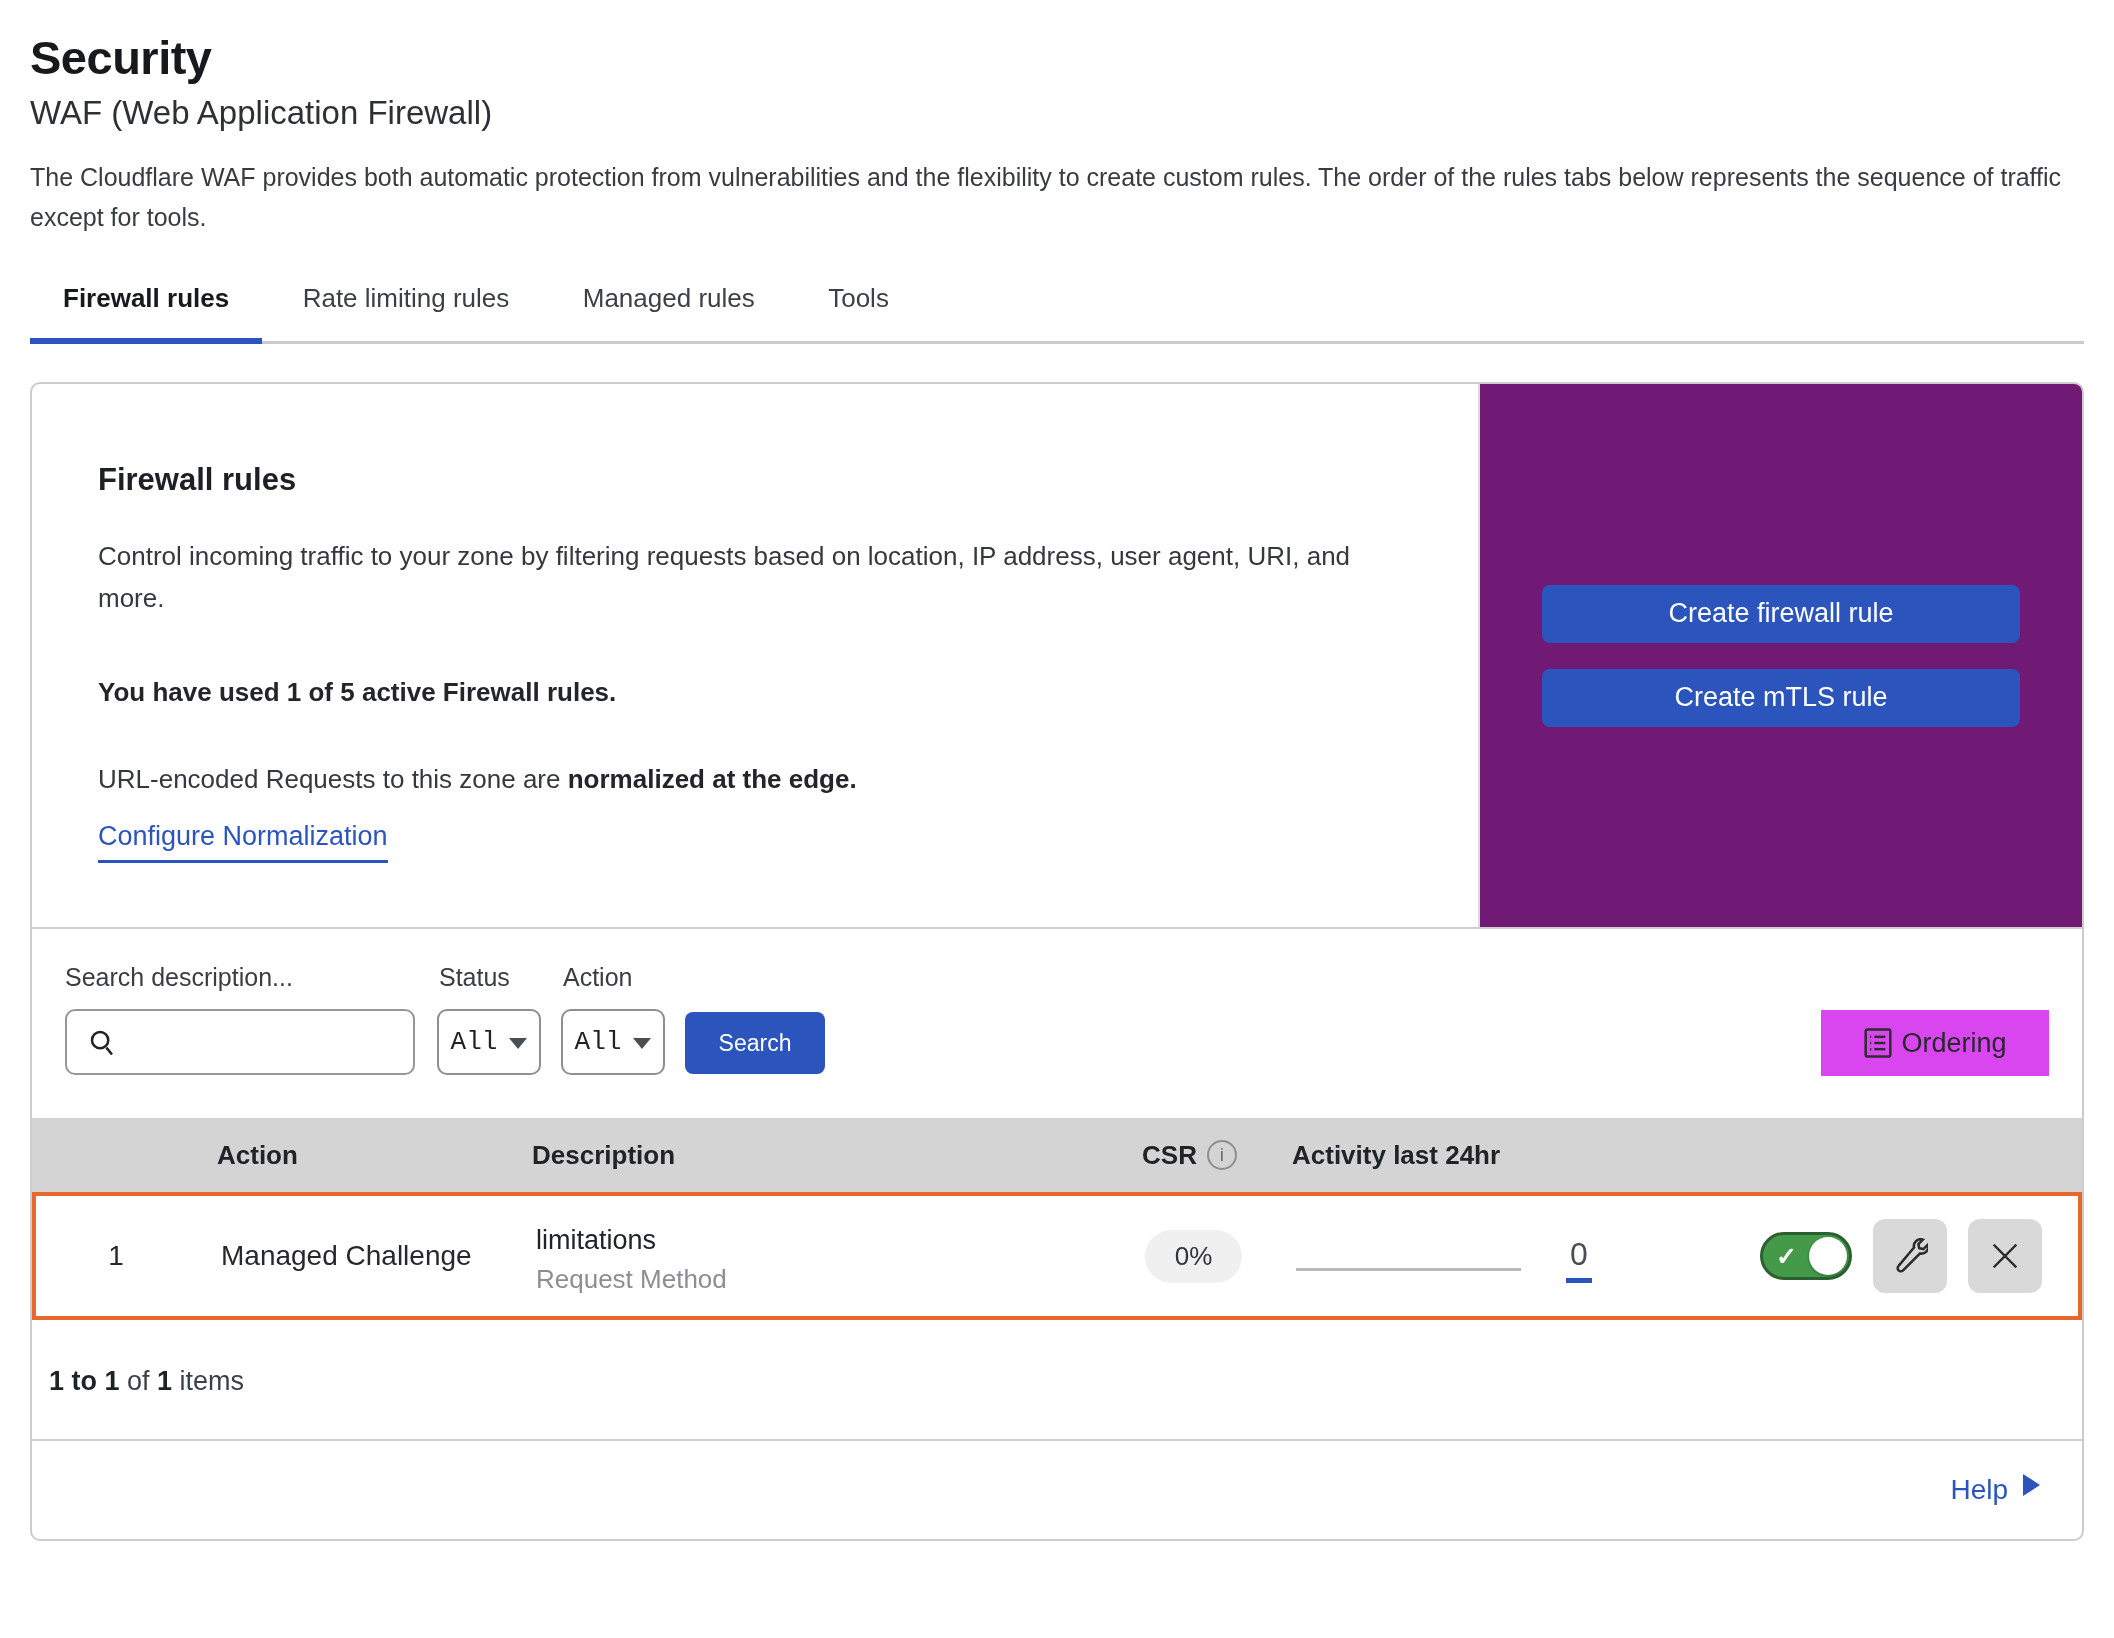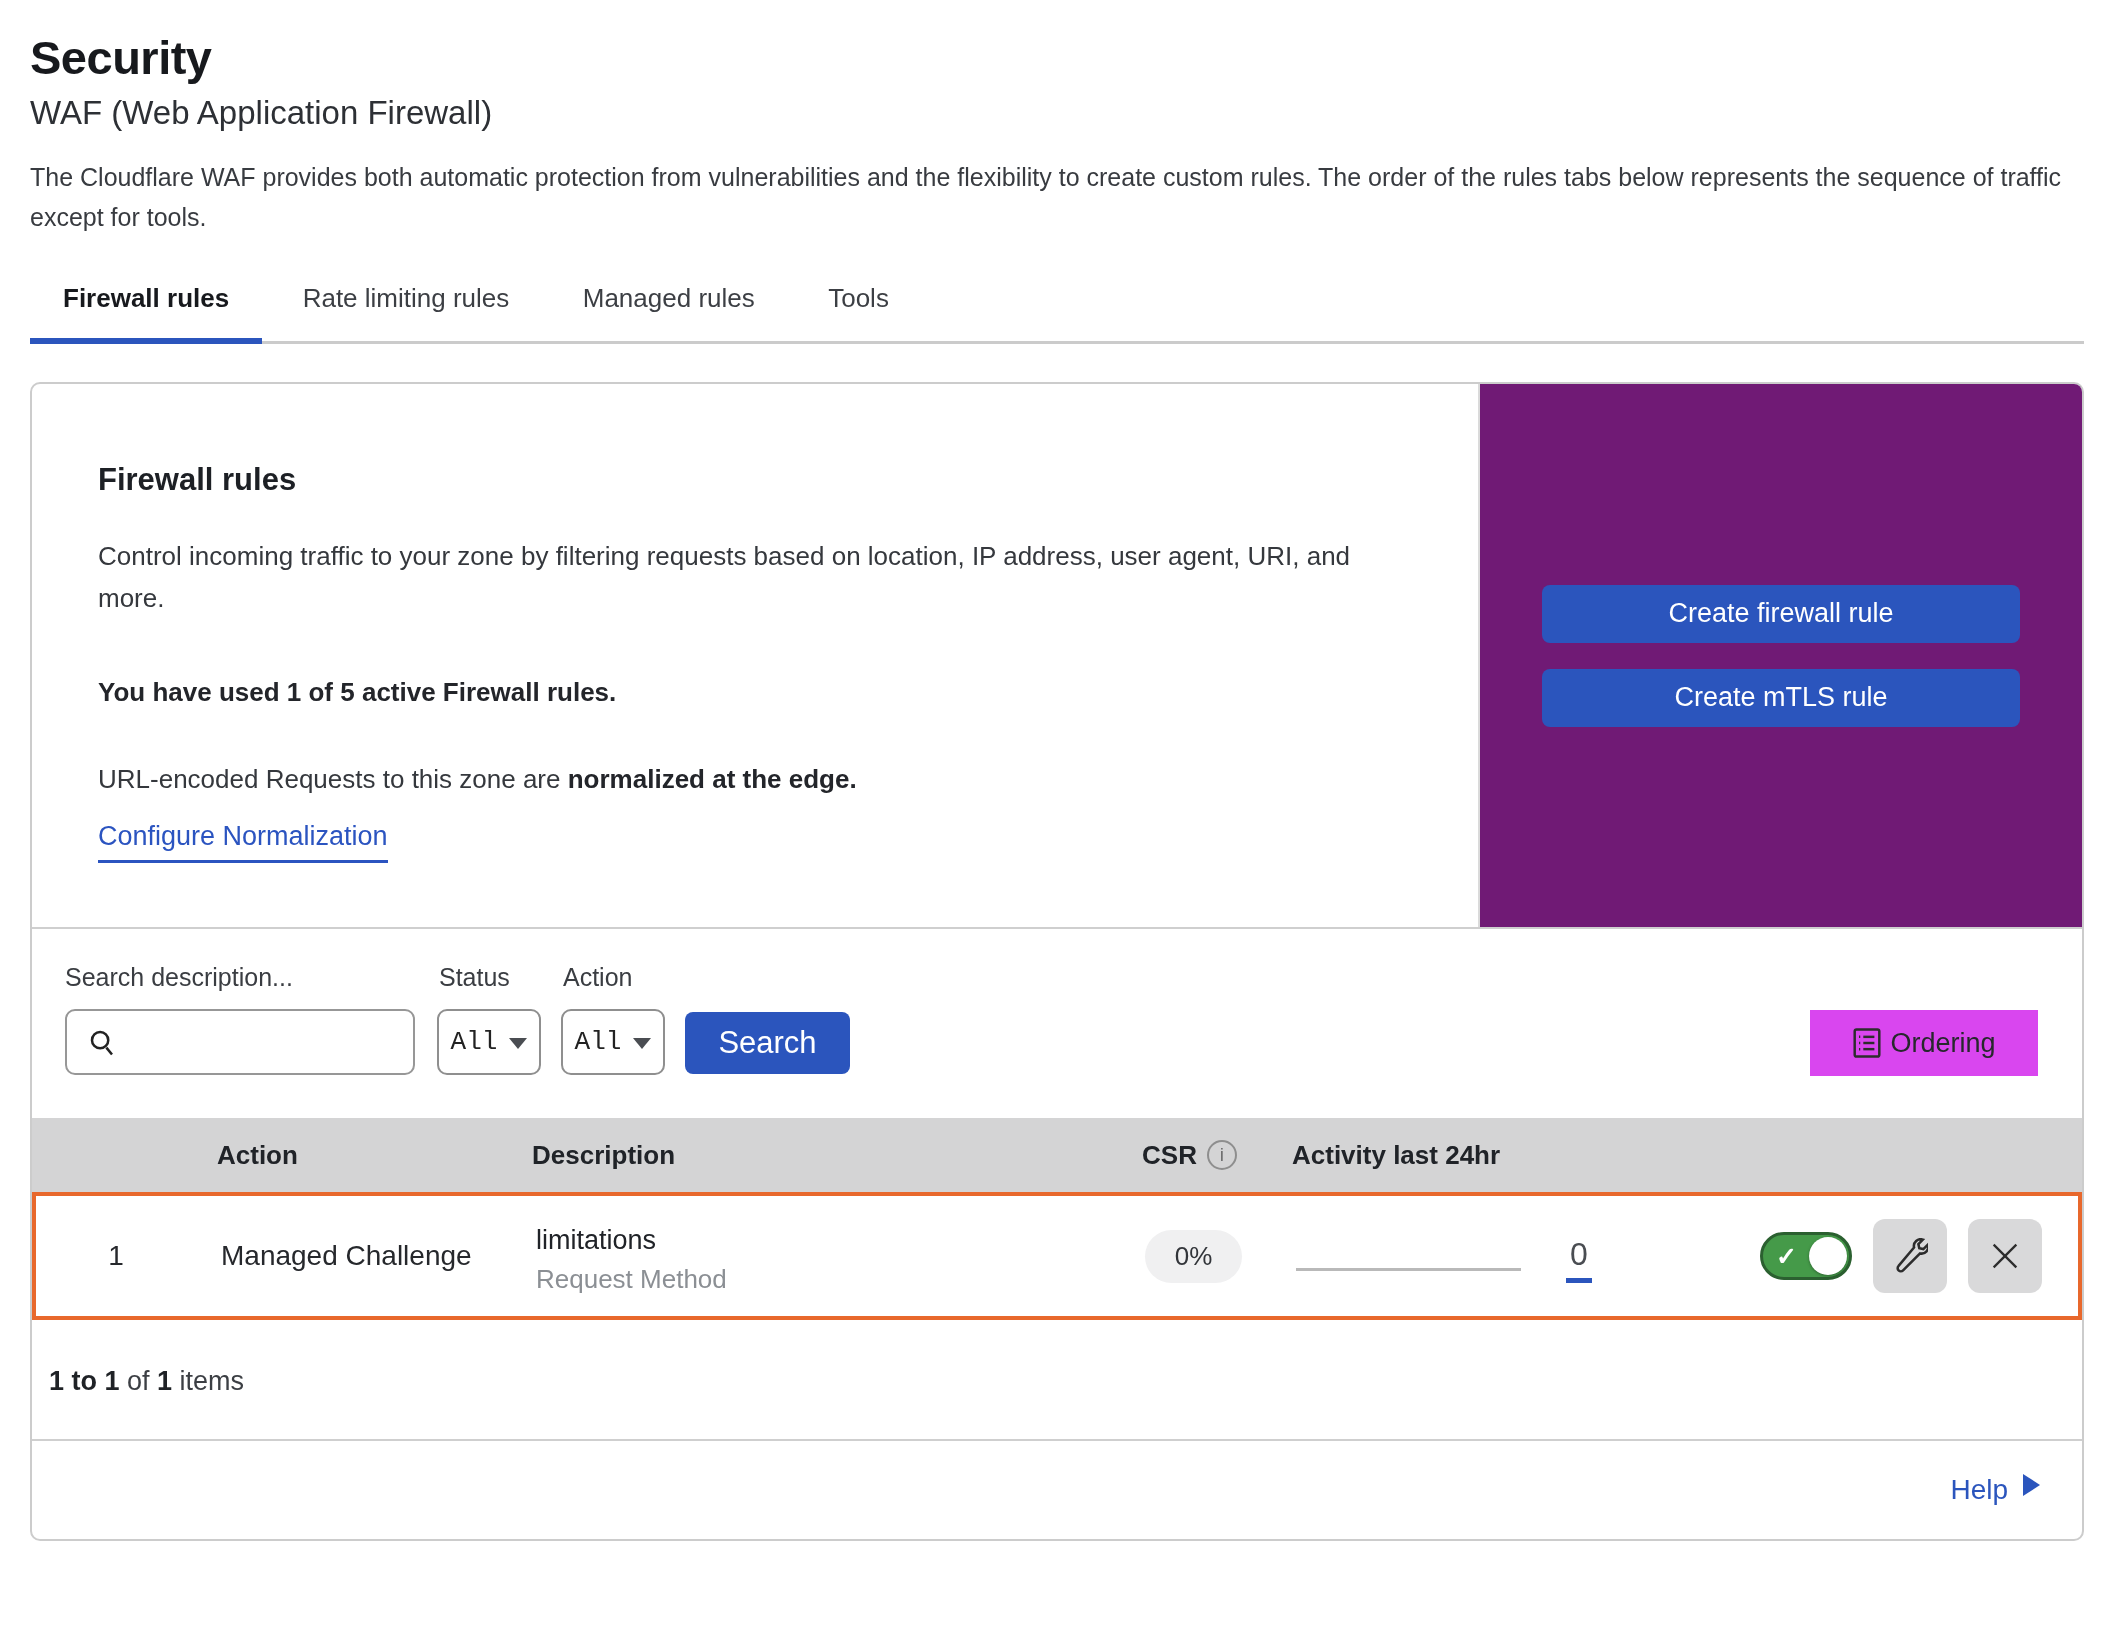--- a/index.html
+++ b/index.html
@@ -36,35 +36,35 @@
   .info-usage { font-size: 26px; font-weight: 700; color:#23252a; margin-top: 58px; }
   .info-norm { font-size: 26px; color:#35383d; margin-top: 56px; }
   .info-norm b { color:#23252a; }
   .info-link { display:inline-block; font-size: 27px; color:#2b54c0; text-decoration: none;
                border-bottom: 3px solid #2b54c0; padding-bottom: 8px; margin-top: 26px; cursor:pointer; }
   .btn-primary { width: 478px; height: 58px; background:#2b55bd; color:#ffffff; font-size: 27px;
                  font-family: "Liberation Sans", sans-serif;
                  border: none; border-radius: 8px; cursor: pointer; }
 
   
-  .filter-section { border-top: 2px solid #cfcfcf; padding: 34px 44px 42px 33px; display: flex; align-items: flex-start; }
+  .filter-section { border-top: 2px solid #cfcfcf; padding: 34px 33px 42px 33px; display: flex; align-items: flex-start; }
   .fgroup { display: flex; flex-direction: column; }
   .fgroup .flabel { font-size: 25px; color:#3a3d42; margin-bottom: 17px; }
   .fgroup.no-label { padding-top: 47px; }
   .search-box { width: 350px; height: 66px; border: 2px solid #979797; border-radius: 10px;
                 display:flex; align-items:center; padding-left: 20px; background:#fff; }
   .search-box input { border:none; outline:none; font-size: 25px; flex:1; margin-left: 14px; width: 100px;
                       font-family: "Liberation Sans", sans-serif; }
   .dropdown { width: 104px; height: 66px; border: 2px solid #8f8f8f; border-radius: 10px; background:#fff;
               display:flex; align-items:center; justify-content:center; gap: 12px; font-size: 26px; color:#222;
               margin-left: 20px; cursor:pointer;font-family:Liberation Mono, monospace; }
   .caret { width:0; height:0; border-left: 9px solid transparent; border-right: 9px solid transparent;
            border-top: 11px solid #4a4d52; margin-top: 3px; }
-  .btn-search { width: 165px; height: 62px; margin-left: 20px; margin-top: 2px; background:#2b55bd; color:#fff;
-                font-size: 31px; border:none; border-radius: 8px; cursor:pointer; font-family:"Liberation Sans",sans-serif; }
+  .btn-search { width: 140px; height: 62px; margin-left: 20px; margin-top: 2px; background:#2b55bd; color:#fff;
+                font-size: 23px; border:none; border-radius: 8px; cursor:pointer; font-family:"Liberation Sans",sans-serif; }
   .btn-ordering { margin-left: auto; width: 228px; height: 66px; background:#d946ef; border:none; border-radius: 0;
                   display:flex; align-items:center; justify-content:center; gap: 8px; font-size: 27px; color:#26282c;
                   cursor:pointer; font-family:"Liberation Sans",sans-serif; }
 
   
   .thead, .trow { display: grid; grid-template-columns: 160px 315px 580px 205px 330px 1fr; align-items: center; }
   .thead { background:#d4d4d5; height: 74px; font-size: 26px; font-weight: 700; color:#202328; }
   .cell-action { padding-left: 25px; }
   .cell-desc { padding-left: 25px; }
   .cell-csr { text-align: center; }

